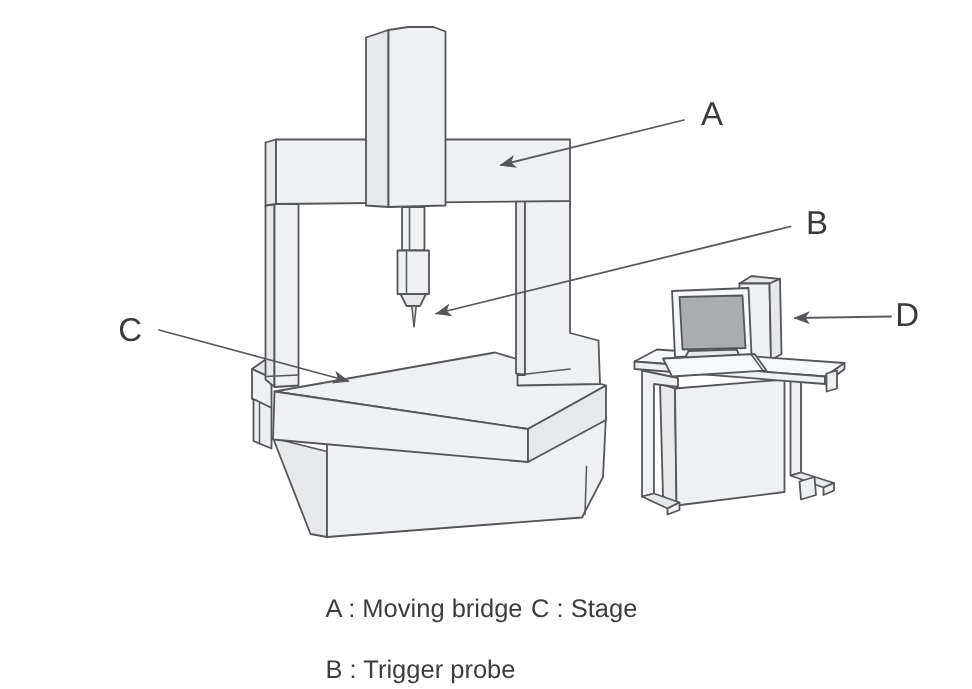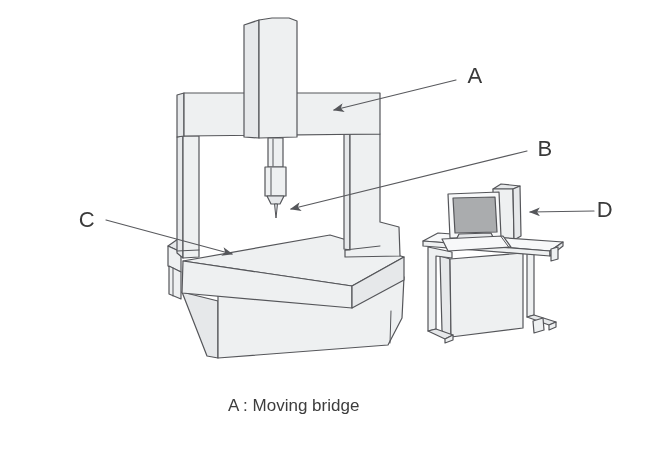--- a/index.html
+++ b/index.html
@@ -16,21 +16,21 @@
   .scr{fill:#aaacae;stroke:#55565a;stroke-width:1.2;stroke-linejoin:round;}
   .ol{fill:none;stroke:#55565a;stroke-width:1;stroke-linecap:round;}
   .cl{fill:none;stroke:#595a5e;stroke-width:1.2;stroke-linecap:round;}
   
   .callout{
     position:absolute;transform:translate(-50%,-50%);
     font-size:22px;color:#3a3a3a;letter-spacing:.5px;
   }
   
   .legend{
-    position:absolute;left:228px;top:397px;
+    position:absolute;left:217px;top:397px;
     display:grid;grid-template-columns:137px auto;row-gap:24px;
     font-size:17px;line-height:17px;color:#3d3d3d;white-space:nowrap;
   }
 </style>
 </head>
 <body>
 
 <div class="page">
 
   <svg class="diagram-svg" width="648" height="459" viewBox="0 0 648 459">
@@ -116,15 +116,17 @@
     </g>
   </svg>
 
   <span class="callout" style="left:475px;top:76px">A</span>
   <span class="callout" style="left:545px;top:149px">B</span>
   <span class="callout" style="left:87px;top:220px">C</span>
   <span class="callout" style="left:605px;top:210px">D</span>
 
   <div class="legend">
     <span>A : Moving bridge</span>
+    <span>C : Stage</span>
+    <span>B : Trigger probe</span>
   </div>
 
 </div>
 
 </body></html>

